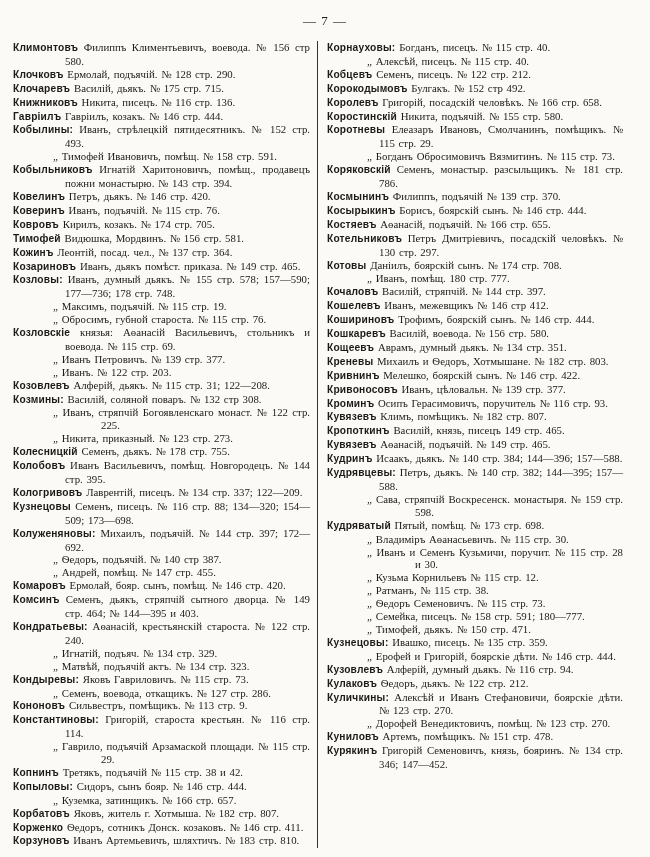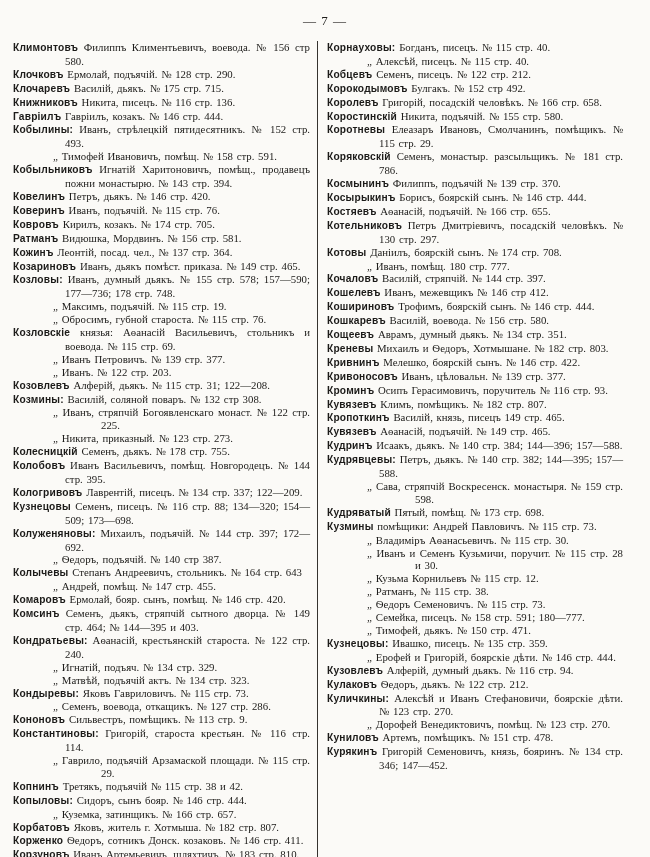--- a/index.html
+++ b/index.html
@@ -82,21 +82,21 @@
   <p class="entry ditto"><b class="surname">„</b><span class="etext"> Тимофей Ивановичъ, помѣщ. № 158 стр. 591.</span></p>
 
   <p class="entry"><b class="surname">Кобыльниковъ</b><span class="etext"> Игнатій Харитоновичъ, помѣщ., продавецъ пожни монастырю. № 143 стр. 394.</span></p>
 
   <p class="entry"><b class="surname">Ковелинъ</b><span class="etext"> Петръ, дьякъ. № 146 стр. 420.</span></p>
 
   <p class="entry"><b class="surname">Коверинъ</b><span class="etext"> Иванъ, подъячій. № 115 стр. 76.</span></p>
 
   <p class="entry"><b class="surname">Ковровъ</b><span class="etext"> Кирилъ, козакъ. № 174 стр. 705.</span></p>
 
-  <p class="entry"><b class="surname">Ратманъ</b><span class="etext"> Видюшка, Мордвинъ. № 156 стр. 581.</span></p>
+  <p class="entry"><b class="surname">Тимофей</b><span class="etext"> Видюшка, Мордвинъ. № 156 стр. 581.</span></p>
 
   <p class="entry"><b class="surname">Кожинъ</b><span class="etext"> Леонтій, посад. чел., № 137 стр. 364.</span></p>
 
   <p class="entry"><b class="surname">Козариновъ</b><span class="etext"> Иванъ, дьякъ помѣст. приказа. № 149 стр. 465.</span></p>
 
   <p class="entry"><b class="surname">Козловы:</b><span class="etext"> Иванъ, думный дьякъ. № 155 стр. 578; 157—590; 177—736; 178 стр. 748.</span></p>
 
   <p class="entry ditto"><b class="surname">„</b><span class="etext"> Максимъ, подъячій. № 115 стр. 19.</span></p>
 
   <p class="entry ditto"><b class="surname">„</b><span class="etext"> Обросимъ, губной староста. № 115 стр. 76.</span></p>
@@ -120,21 +120,20 @@
   <p class="entry"><b class="surname">Колобовъ</b><span class="etext"> Иванъ Васильевичъ, помѣщ. Новгородецъ. № 144 стр. 395.</span></p>
 
   <p class="entry"><b class="surname">Кологривовъ</b><span class="etext"> Лаврентій, писецъ. № 134 стр. 337; 122—209.</span></p>
 
   <p class="entry"><b class="surname">Кузнецовы</b><span class="etext"> Семенъ, писецъ. № 116 стр. 88; 134—320; 154—509; 173—698.</span></p>
 
   <p class="entry"><b class="surname">Колуженяновы:</b><span class="etext"> Михаилъ, подъячій. № 144 стр. 397; 172—692.</span></p>
 
   <p class="entry ditto"><b class="surname">„</b><span class="etext"> Ѳедоръ, подъячій. № 140 стр 387.</span></p>
 
-  <p class="entry"><b class="surname">Колычевы</b><span class="etext"> Степанъ Андреевичъ, стольникъ. № 164 стр. 643</span></p>
 
   <p class="entry ditto"><b class="surname">„</b><span class="etext"> Андрей, помѣщ. № 147 стр. 455.</span></p>
 
   <p class="entry"><b class="surname">Комаровъ</b><span class="etext"> Ермолай, бояр. сынъ, помѣщ. № 146 стр. 420.</span></p>
 
   <p class="entry"><b class="surname">Комсинъ</b><span class="etext"> Семенъ, дьякъ, стряпчій сытного дворца. № 149 стр. 464; № 144—395 и 403.</span></p>
 
   <p class="entry"><b class="surname">Кондратьевы:</b><span class="etext"> Аѳанасій, крестьянскій староста. № 122 стр. 240.</span></p>
 
   <p class="entry ditto"><b class="surname">„</b><span class="etext"> Игнатій, подъяч. № 134 стр. 329.</span></p>
@@ -171,20 +170,21 @@
   <p class="entry"><b class="surname">Кобцевъ</b><span class="etext"> Семенъ, писецъ. № 122 стр. 212.</span></p>
 
   <p class="entry"><b class="surname">Корокодымовъ</b><span class="etext"> Булгакъ. № 152 стр 492.</span></p>
 
   <p class="entry"><b class="surname">Королевъ</b><span class="etext"> Григорій, посадскій человѣкъ. № 166 стр. 658.</span></p>
 
   <p class="entry"><b class="surname">Коростинскій</b><span class="etext"> Никита, подъячій. № 155 стр. 580.</span></p>
 
   <p class="entry"><b class="surname">Коротневы</b><span class="etext"> Елеазаръ Ивановъ, Смолчанинъ, помѣщикъ. № 115 стр. 29.</span></p>
 
+  <p class="entry ditto"><b class="surname">„</b><span class="etext"> Богданъ Обросимовичъ Вязмитинъ. № 115 стр. 73.</span></p>
 
   <p class="entry"><b class="surname">Коряковскій</b><span class="etext"> Семенъ, монастыр. разсыльщикъ. № 181 стр. 786.</span></p>
 
   <p class="entry"><b class="surname">Космынинъ</b><span class="etext"> Филиппъ, подъячій № 139 стр. 370.</span></p>
 
   <p class="entry"><b class="surname">Косырыкинъ</b><span class="etext"> Борисъ, боярскій сынъ. № 146 стр. 444.</span></p>
 
   <p class="entry"><b class="surname">Костяевъ</b><span class="etext"> Аѳанасій, подъячій. № 166 стр. 655.</span></p>
 
   <p class="entry"><b class="surname">Котельниковъ</b><span class="etext"> Петръ Дмитріевичъ, посадскій человѣкъ. № 130 стр. 297.</span></p>
@@ -220,21 +220,20 @@
   <p class="entry"><b class="surname">Кувязевъ</b><span class="etext"> Аѳанасій, подъячій. № 149 стр. 465.</span></p>
 
   <p class="entry"><b class="surname">Кудринъ</b><span class="etext"> Исаакъ, дьякъ. № 140 стр. 384; 144—396; 157—588.</span></p>
 
   <p class="entry"><b class="surname">Кудрявцевы:</b><span class="etext"> Петръ, дьякъ. № 140 стр. 382; 144—395; 157—588.</span></p>
 
   <p class="entry ditto"><b class="surname">„</b><span class="etext"> Сава, стряпчій Воскресенск. монастыря. № 159 стр. 598.</span></p>
 
   <p class="entry"><b class="surname">Кудряватый</b><span class="etext"> Пятый, помѣщ. № 173 стр. 698.</span></p>
 
-  <p class="entry"><b class="surname">Кузмины</b><span class="etext"> помѣщики: Андрей Павловичъ. № 115 стр. 73.</span></p>
 
   <p class="entry ditto"><b class="surname">„</b><span class="etext"> Владиміръ Аѳанасьевичъ. № 115 стр. 30.</span></p>
 
   <p class="entry ditto"><b class="surname">„</b><span class="etext"> Иванъ и Семенъ Кузьмичи, поручит. № 115 стр. 28 и 30.</span></p>
 
   <p class="entry ditto"><b class="surname">„</b><span class="etext"> Кузьма Корнильевъ № 115 стр. 12.</span></p>
 
   <p class="entry ditto"><b class="surname">„</b><span class="etext"> Ратманъ, № 115 стр. 38.</span></p>
 
   <p class="entry ditto"><b class="surname">„</b><span class="etext"> Ѳедоръ Семеновичъ. № 115 стр. 73.</span></p>

